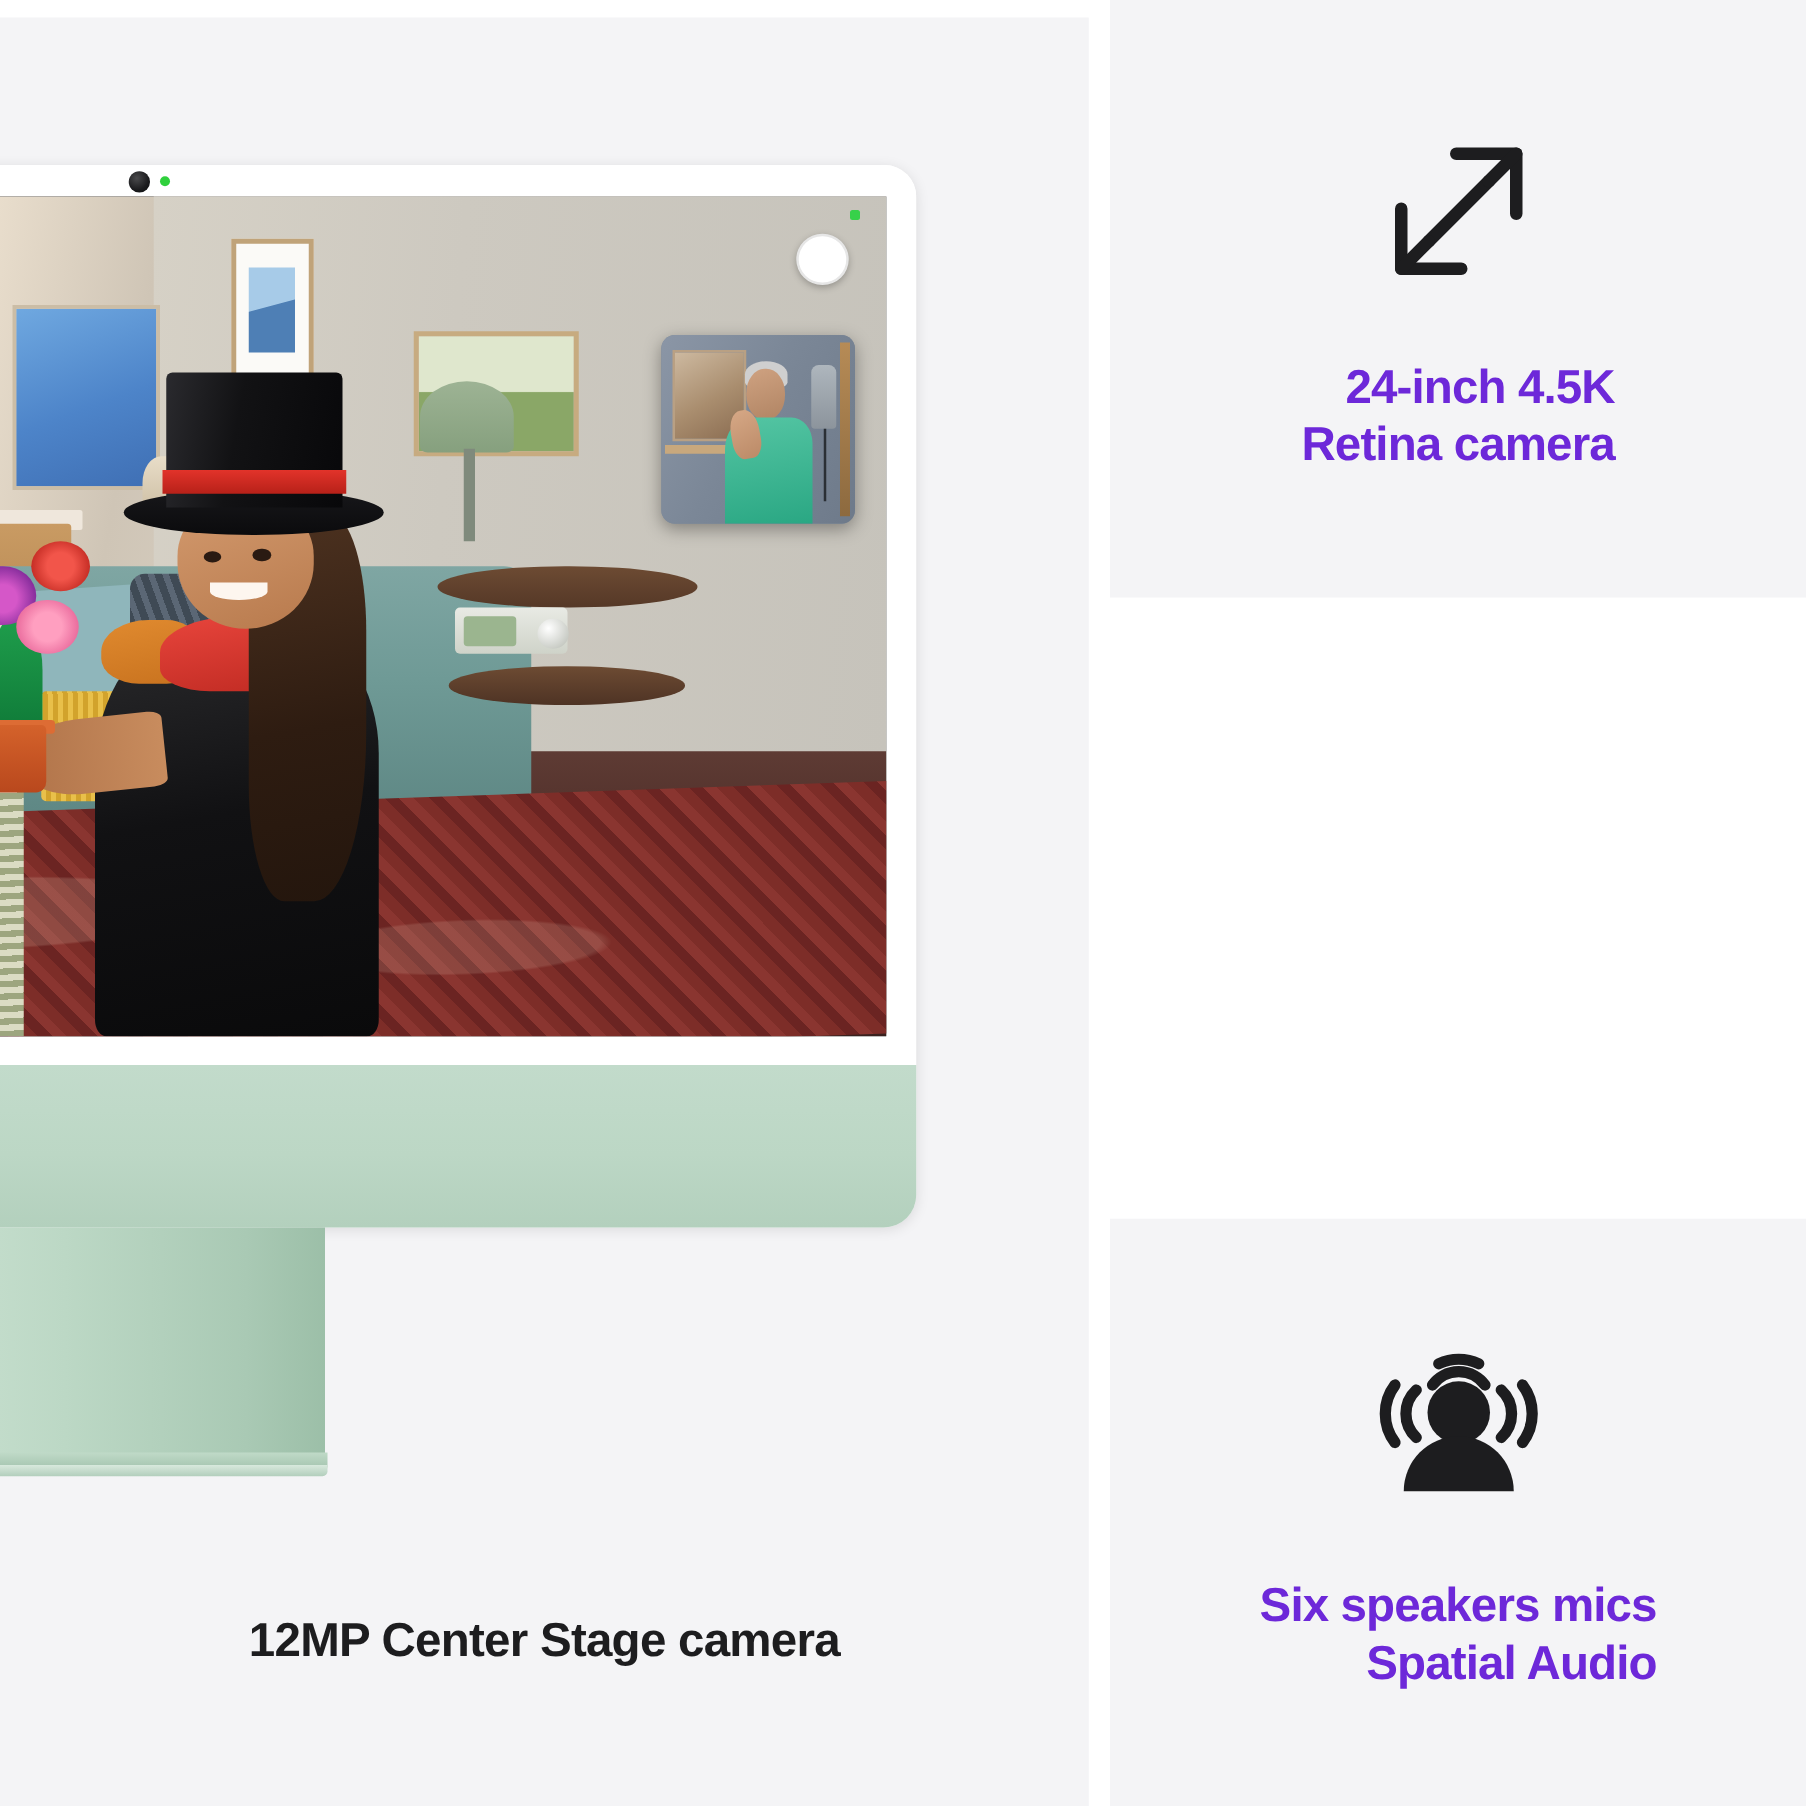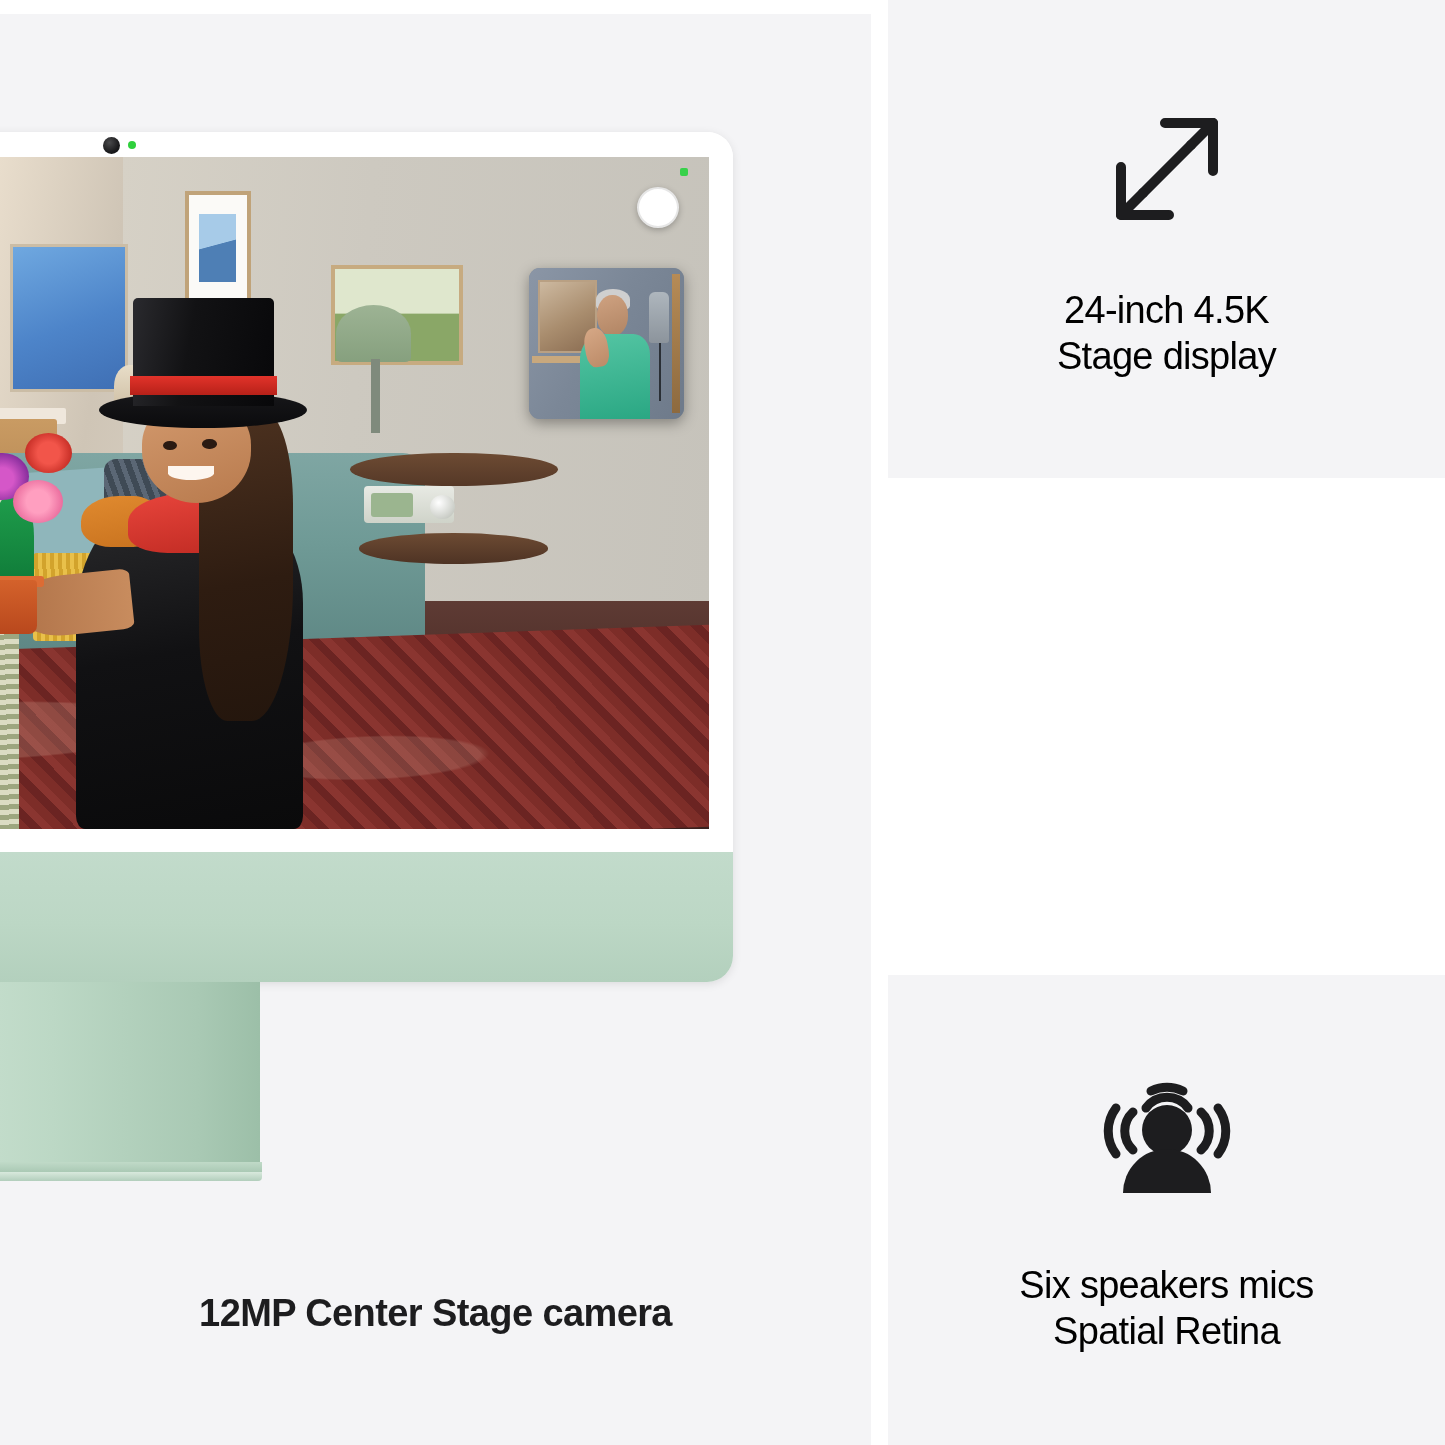--- a/index.html
+++ b/index.html
@@ -332,21 +332,21 @@
   .rp{
     position:absolute; left:0; width:557px; background:#f4f4f6;
     display:flex; flex-direction:column; align-items:center; justify-content:center;
   }
   .rp1{ top:0;    height:478px; }
   .rp2{ top:492px; height:468px; }
   .rp3{ top:975px; height:470px; }
 
   .icon-wrap{ display:flex; align-items:center; justify-content:center; margin-bottom:14px; }
   .rp-label{
-    text-align:center; color:#000000; font-weight:400;
+    text-align:right; color:#6d28d9; font-weight:700;
     font-size:38px; line-height:1.22; letter-spacing:-0.7px;
   }
   .rp1 .icon-wrap{ height:140px; margin-bottom:48px; }
   .rp2 .icon-wrap{ height:130px; margin-bottom:60px; }
   .rp3 .icon-wrap{ height:160px; margin-bottom:36px; }
 </style>
 </head>
 <body>
 
 <div class="stage">
@@ -452,21 +452,21 @@
             <line x1="44" y1="92" x2="92" y2="44"></line>
             <polyline points="66,22 114,22 114,70"></polyline>
             <polyline points="70,114 22,114 22,66"></polyline>
             <line x1="22" y1="114" x2="44" y2="92"></line>
             <line x1="114" y1="22" x2="92" y2="44"></line>
           </g>
         </svg>
       </div>
       <div class="rp-label">
         <div>24-inch 4.5K</div>
-        <div>Stage display</div>
+        <div>Retina camera</div>
       </div>
     </div>
 
 
     <div class="rp rp3">
       <div class="icon-wrap">
         <svg width="156" height="156" viewBox="0 0 156 156" aria-hidden="true">
           <g fill="#1d1d1f">
             <circle cx="78" cy="62" r="25"></circle>
             <path d="M34 125a44 44 0 0 1 88 0z"></path>
@@ -476,18 +476,18 @@
             <path d="M62 23a38 38 0 0 1 32 0"></path>
             <path d="M44 44a26 26 0 0 0 0 38"></path>
             <path d="M27 40a38 38 0 0 0 0 46"></path>
             <path d="M112 44a26 26 0 0 1 0 38"></path>
             <path d="M129 40a38 38 0 0 1 0 46"></path>
           </g>
         </svg>
       </div>
       <div class="rp-label">
         <div>Six speakers mics</div>
-        <div>Spatial Retina</div>
+        <div>Spatial Audio</div>
       </div>
     </div>
 
   </div>
 </div>
 
 </body></html>

